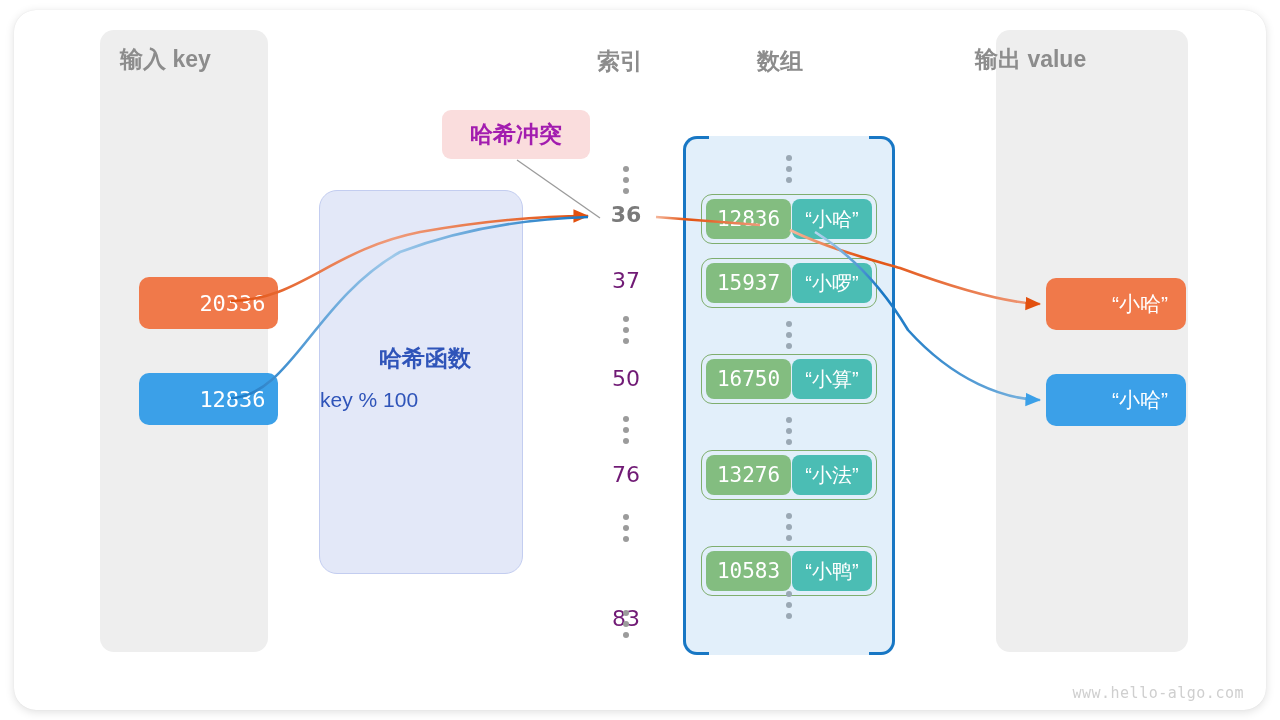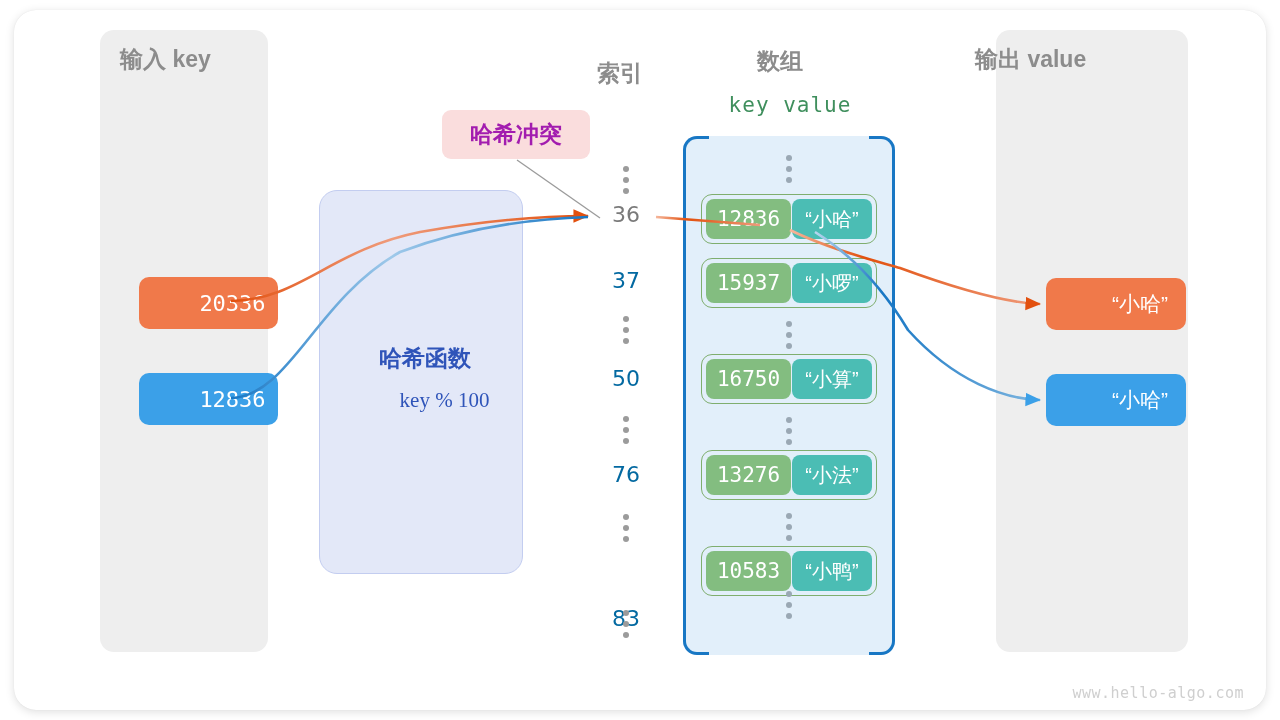--- a/index.html
+++ b/index.html
@@ -50,21 +50,21 @@
   #title-input  { left: 120px; top: 44px; }
   #title-output { left: 975px; top: 44px; }
 
   .col-title {
     position: absolute;
     color: #8c8c8c;
     font-weight: bold;
     font-size: 23px;
     white-space: nowrap;
   }
-  #title-index { left: 597px; top: 46px; margin-top: 12px; }
+  #title-index { left: 597px; top: 46px; }
   #title-array { left: 757px; top: 46px; font-family: Liberation Mono, monospace; }
 
   .kv-head {
     position: absolute;
     top: 93px;
     left: 684px;
     width: 212px;
     text-align: center;
     color: #3f8f5d;
     font-family: "DejaVu Sans Mono", "Liberation Mono", monospace;
@@ -90,25 +90,23 @@
     text-align: center;
     color: #2f54b9;
     font-size: 23px;
     font-weight: bold;
     padding-left: 8px;
   }
   #hash-expr {
     position: absolute;
     left: 0; right: 0;
     top: 197px;
-    text-align: center;
     color: #2f54b9;
     font-size: 21px;
-    font-family: Liberation Serif, serif;
-    margin-left: 47px;
+    font-family: Liberation Sans, sans-serif;
   }
 
   
   #collision-badge {
     position: absolute;
     left: 442px;
     top: 110px;
     width: 148px;
     height: 49px;
     background: #fadddd;
@@ -148,25 +146,25 @@
     left: 590px;
     top: 140px;
     width: 72px;
     height: 505px;
   }
   .idx-row {
     position: absolute;
     left: 0;
     width: 72px;
     text-align: center;
-    color: #0369a1;
+    color: #701a75;
     font-size: 22px;
     font-family: "DejaVu Sans", "Liberation Sans", sans-serif;
   }
-  .idx-row.hl { color: #7a7a7a; font-weight: normal; }
+  .idx-row.hl { color: #7a7a7a; font-weight: bold; }
   .vdots {
     display: inline-block;
     line-height: 0;
     padding-top: 4px;
   }
   .vdots i {
     display: block;
     width: 6px;
     height: 6px;
     margin: 0 auto 5px auto;
@@ -282,21 +280,20 @@
 <div id="stage">
   <div class="card"></div>
 
   <div class="panel" id="panel-input"></div>
   <div class="panel" id="panel-output"></div>
 
   <div class="panel-title" id="title-input">输入 key</div>
   <div class="panel-title" id="title-output">输出 value</div>
   <div class="col-title" id="title-index">索引</div>
   <div class="col-title" id="title-array">数组</div>
-  <div class="kv-head">key  value</div>
 
   <div id="hash-box">
     <div id="hash-name">哈希函数</div>
     <div id="hash-expr">key % 100</div>
   </div>
 
   <div id="collision-badge">哈希冲突</div>
 
   <div class="chip chip-orange" id="in-key-0">20336</div>
   <div class="chip chip-blue" id="in-key-1">12836</div>

